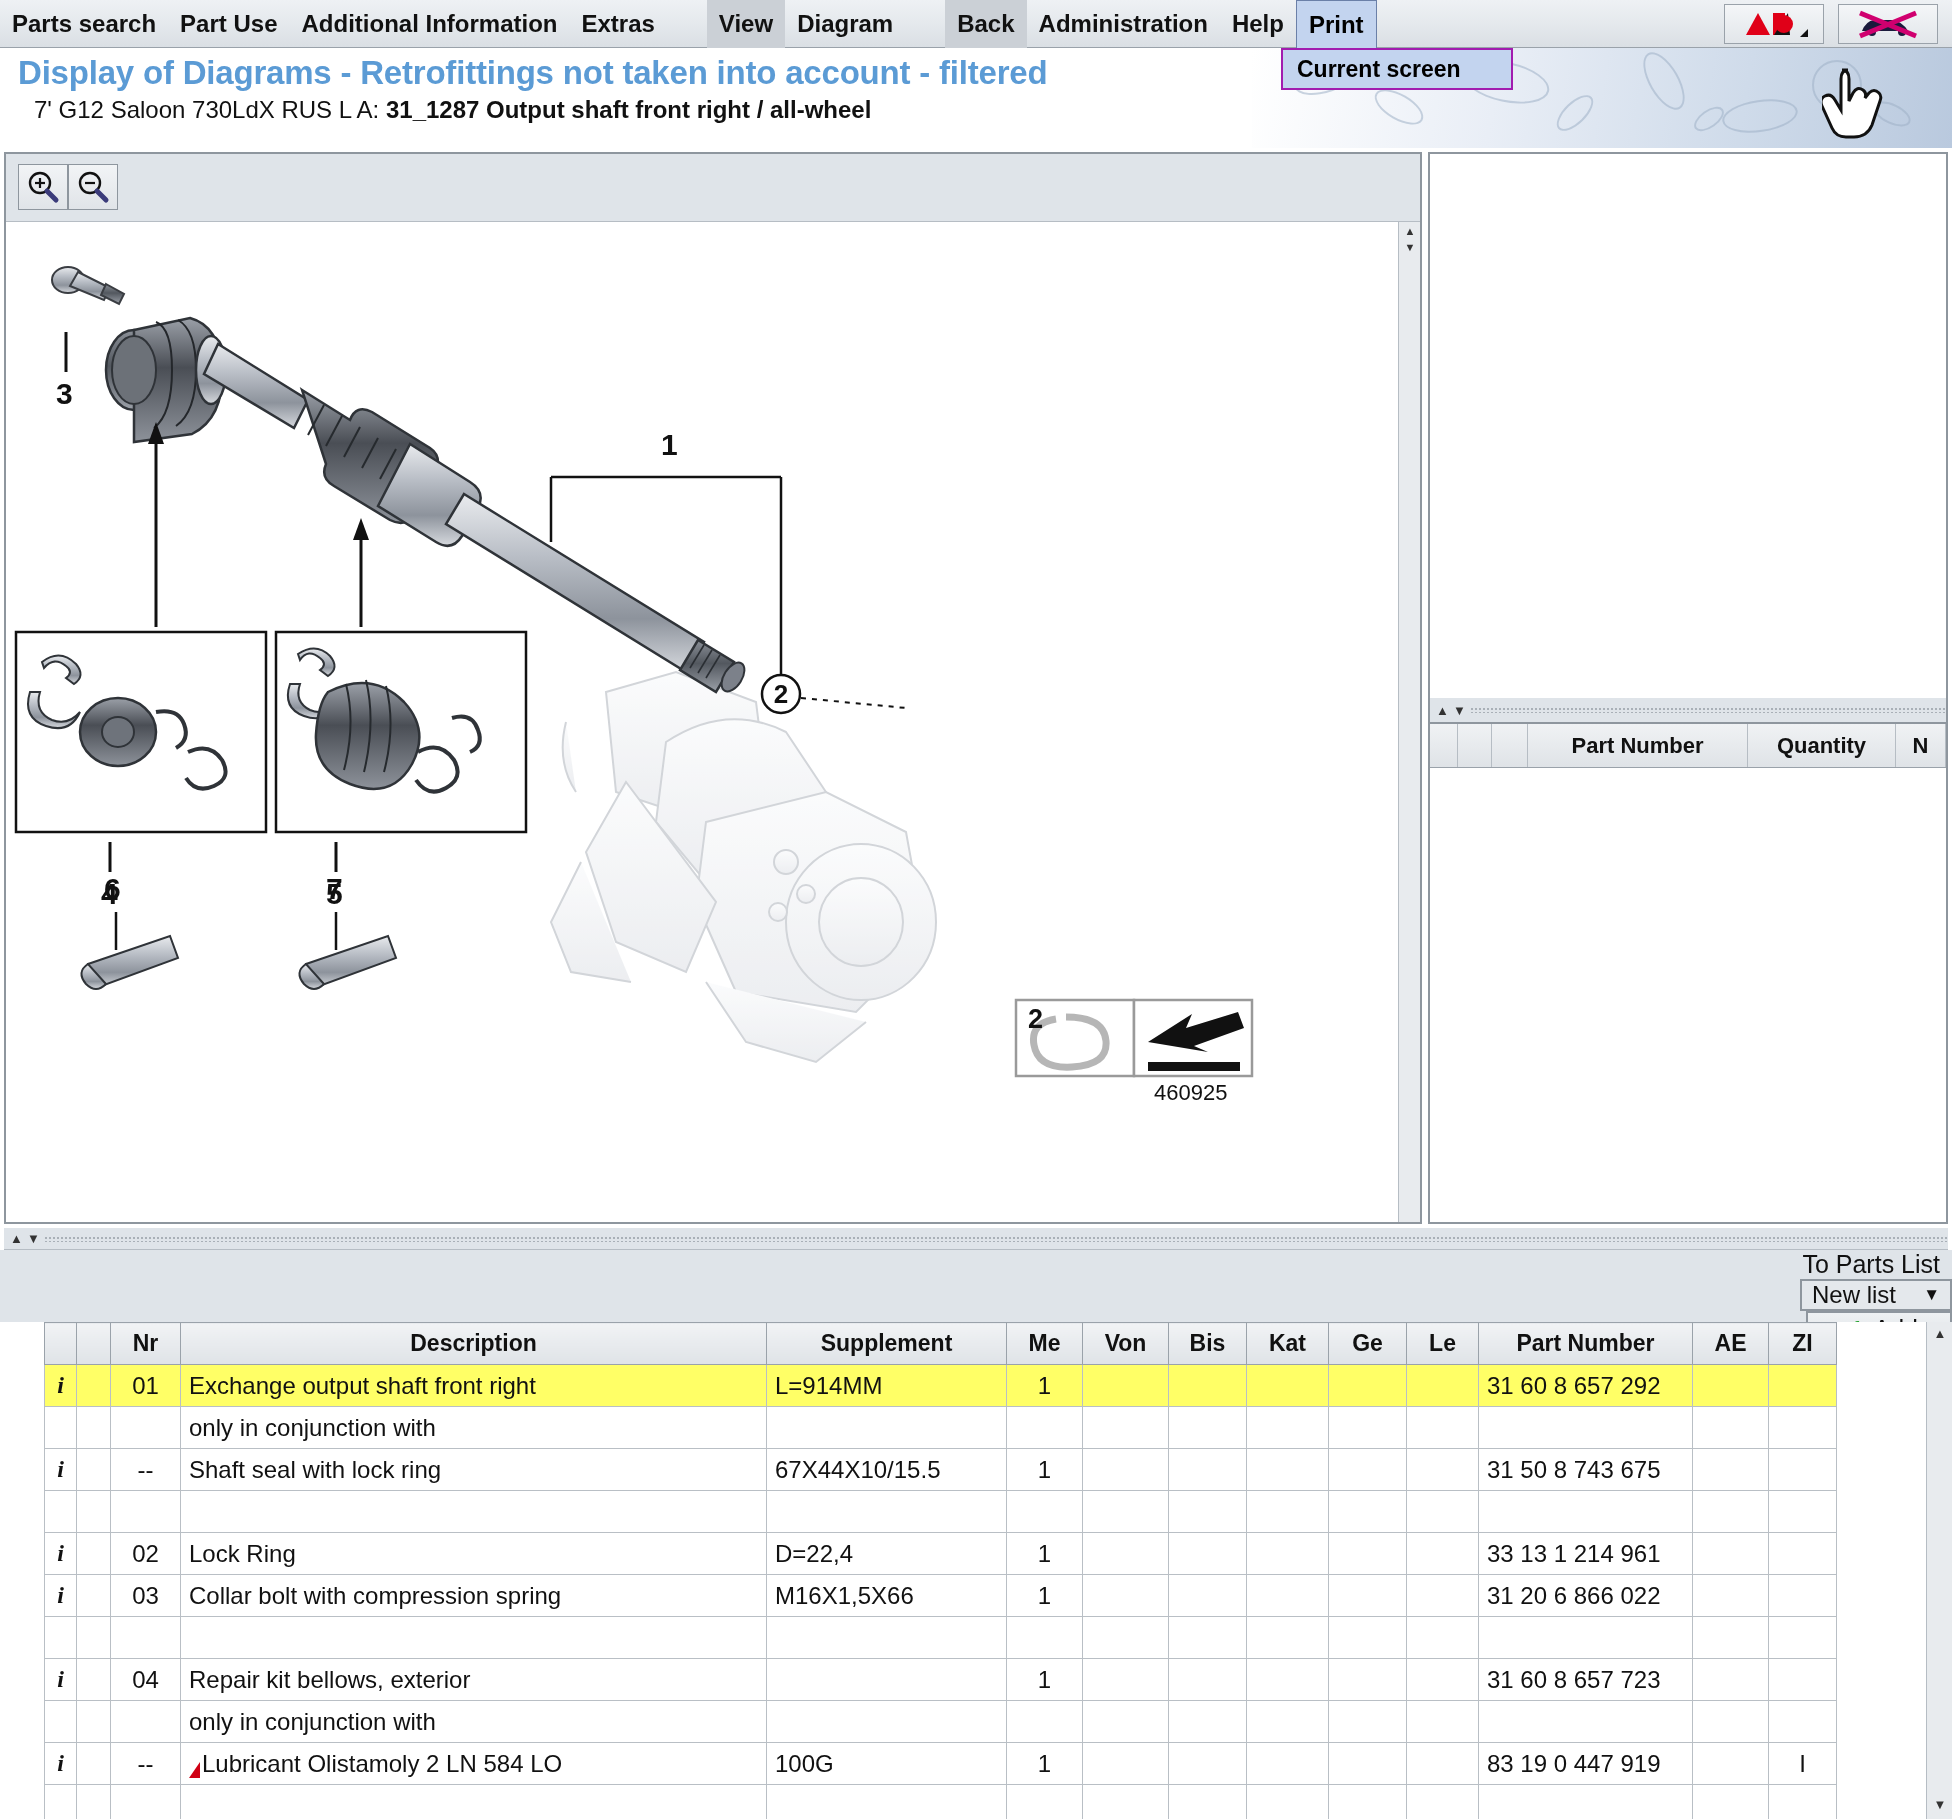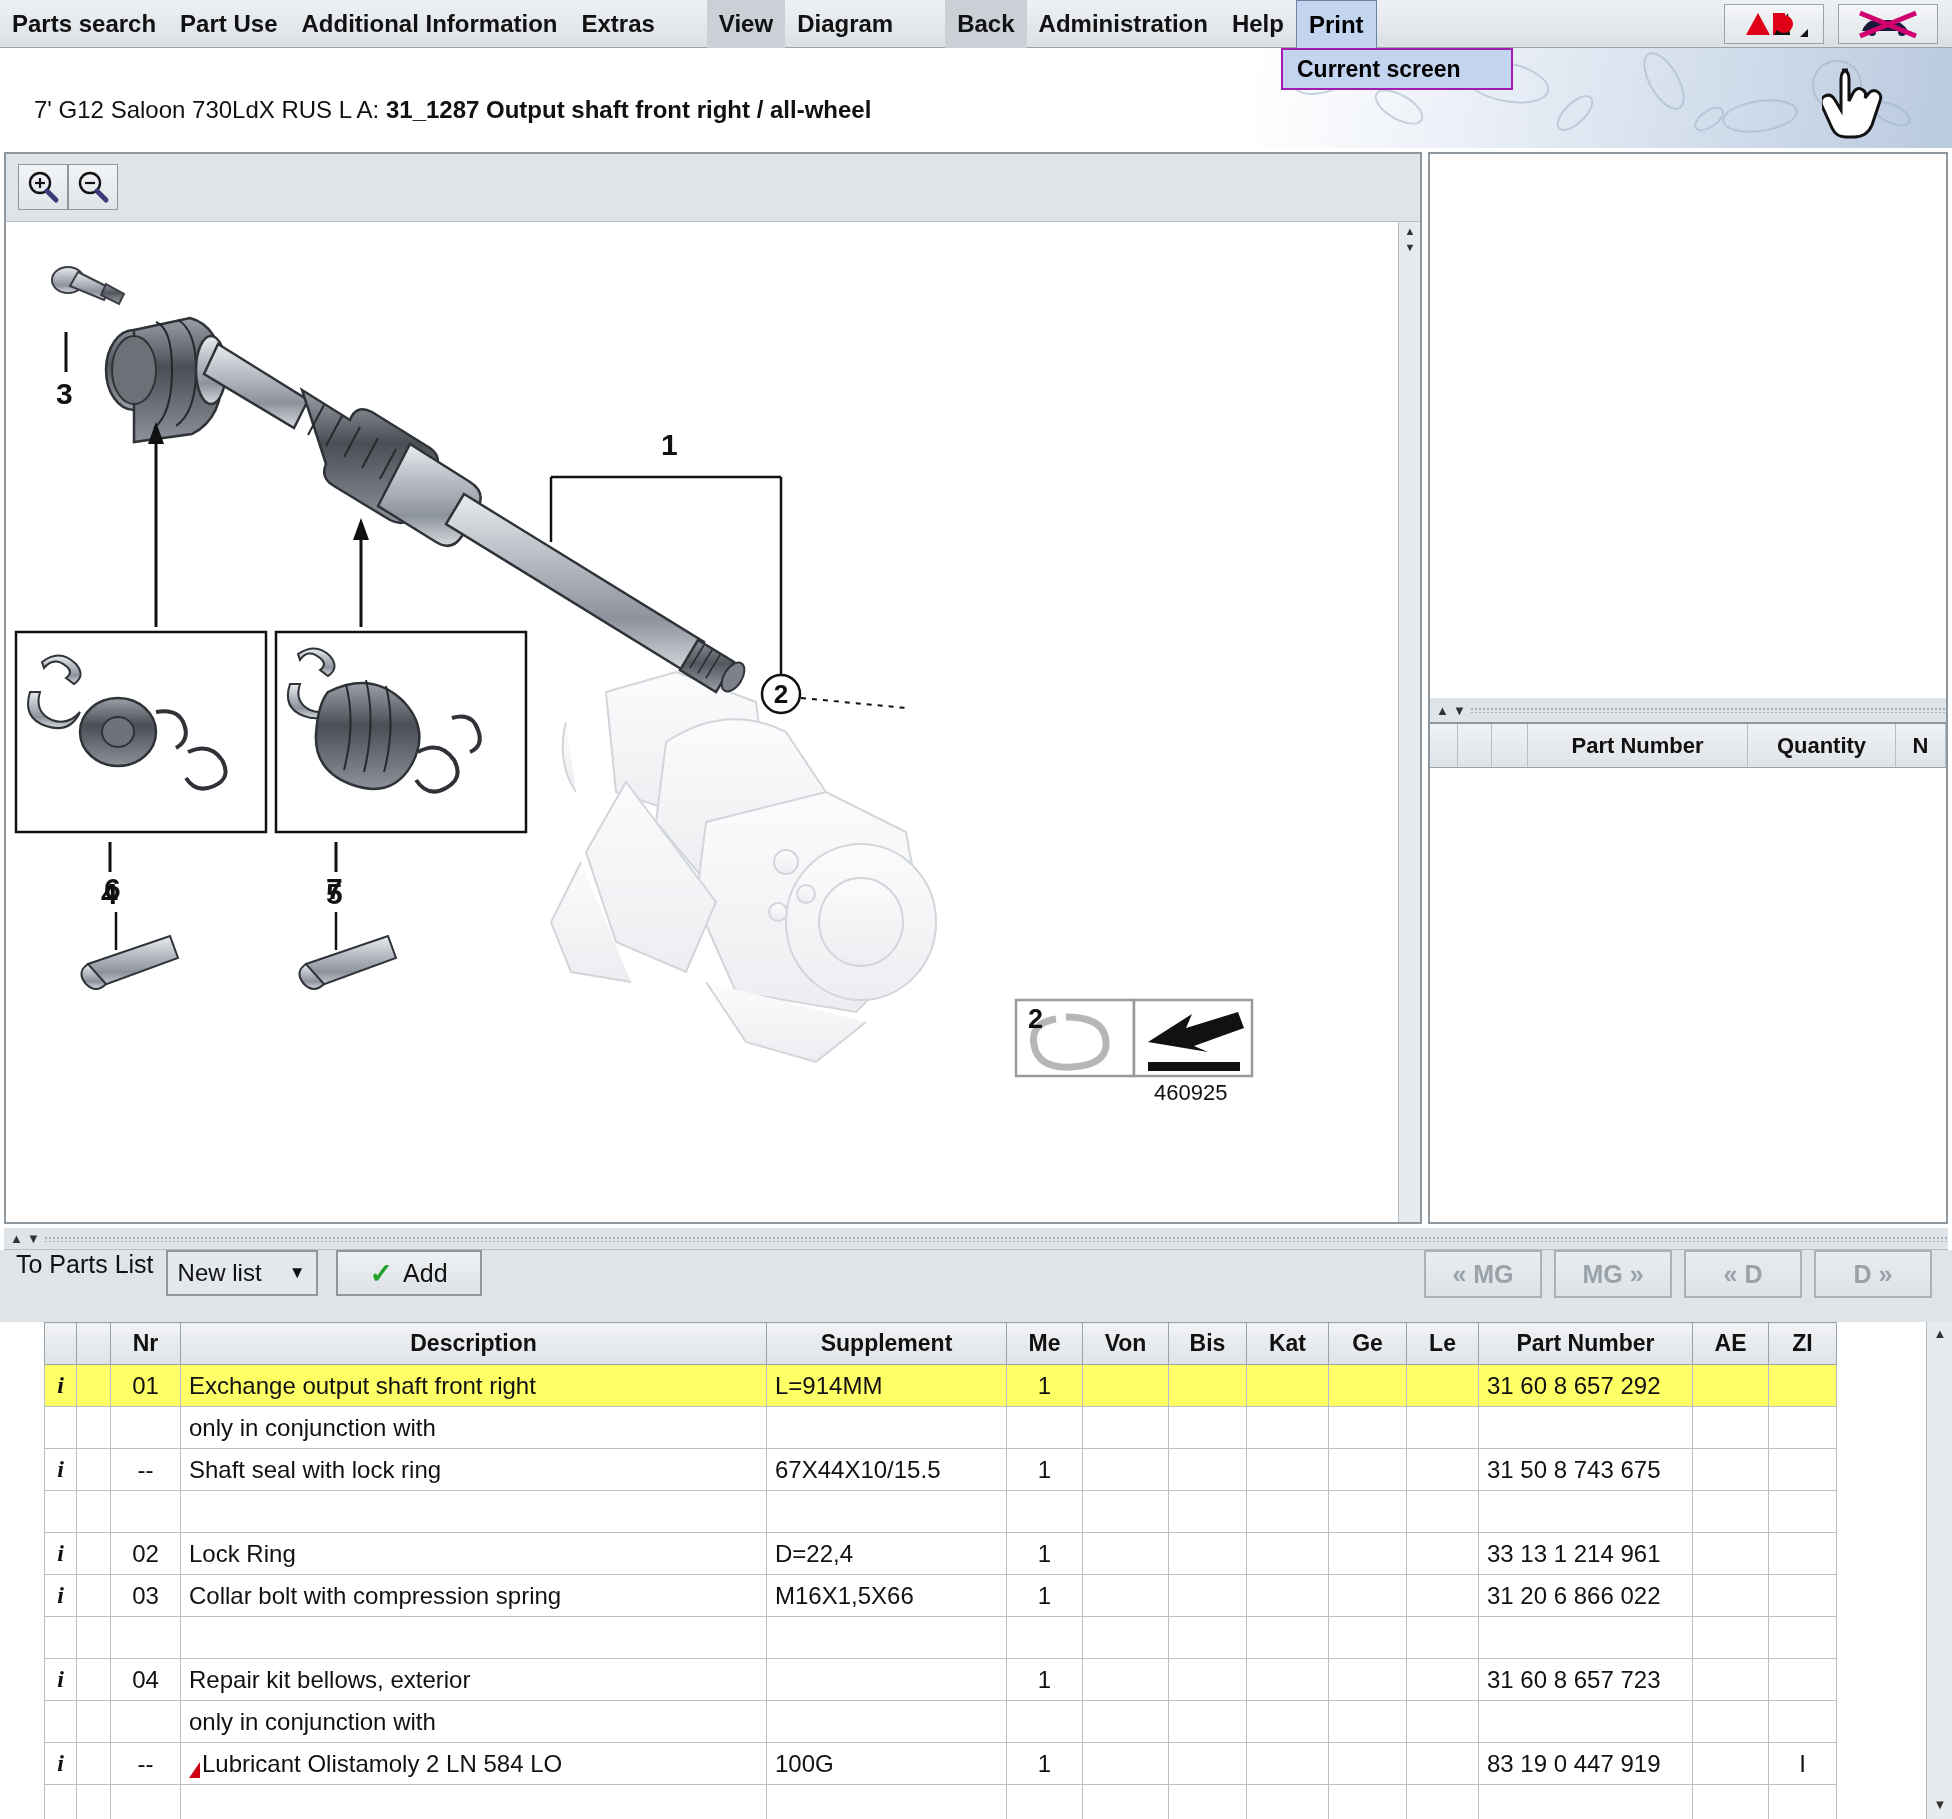--- a/index.html
+++ b/index.html
@@ -139,21 +139,21 @@
   .rbh-pn { flex: 1; } .rbh-qty { width: 148px; } .rbh-n { width: 50px; }
 
   
   .hsplitter {
     position: absolute; left: 4px; top: 1228px; width: 1944px; height: 22px;
     background: #dfe4e9; display: flex; align-items: center; gap: 4px; padding-left: 6px;
     border-bottom: 1px solid #b6bdc4;
   }
   .plist-bar {
     position: absolute; left: 0; top: 1250px; width: 1952px; height: 72px;
-    background: #dfe4e9; display: flex; align-items: flex-start;
+    background: #dfe4e9; display: flex; align-items: flex-end; flex-direction: column;
   }
   .plist-label { font-size: 25px; color: #111; margin-left: 16px; margin-right: 12px; }
   .combo {
     width: 152px; height: 46px; background: #e4e8ec; border: 2px solid #8e969e;
     display: flex; align-items: center; justify-content: space-between;
     padding: 0 10px; font-size: 24px; color: #111;
   }
   .combo .caret { font-size: 17px; }
   .add-btn {
     margin-left: 18px; width: 146px; height: 46px;
@@ -264,20 +264,21 @@
       <div class="blob" style="left:120px;top:46px;width:54px;height:26px;transform:rotate(30deg)"></div>
       <div class="blob" style="left:210px;top:14px;width:88px;height:40px;transform:rotate(12deg)"></div>
       <div class="blob" style="left:300px;top:54px;width:46px;height:22px;transform:rotate(-44deg)"></div>
       <div class="blob" style="left:380px;top:18px;width:64px;height:30px;transform:rotate(60deg)"></div>
       <div class="blob" style="left:470px;top:52px;width:76px;height:32px;transform:rotate(-8deg)"></div>
       <div class="blob" style="left:560px;top:12px;width:50px;height:50px;border-radius:50%"></div>
       <div class="blob" style="left:620px;top:56px;width:40px;height:20px;transform:rotate(25deg)"></div>
       <div class="blob" style="left:160px;top:8px;width:30px;height:30px;border-radius:50%"></div>
       <div class="blob" style="left:440px;top:62px;width:34px;height:18px;transform:rotate(-35deg)"></div>
     </div>
+    <div class="title-main">Display of Diagrams - Retrofittings not taken into account - filtered</div>
     <div class="title-sub"><span>7' G12 Saloon 730LdX RUS  L  A: </span><b>31_1287 Output shaft front right / all-wheel</b></div>
   </div>
 
   <div class="diagram-panel">
     <div class="diagram-toolbar">
       <div class="zoom-btn zoom-in">
         <svg width="34" height="34" viewBox="0 0 34 34">
           <circle cx="14" cy="13" r="10" fill="none" stroke="#111" stroke-width="2.4"></circle>
           <line x1="14" y1="8" x2="14" y2="18" stroke="#111" stroke-width="2.2"></line>
           <line x1="9" y1="13" x2="19" y2="13" stroke="#111" stroke-width="2.2"></line>

